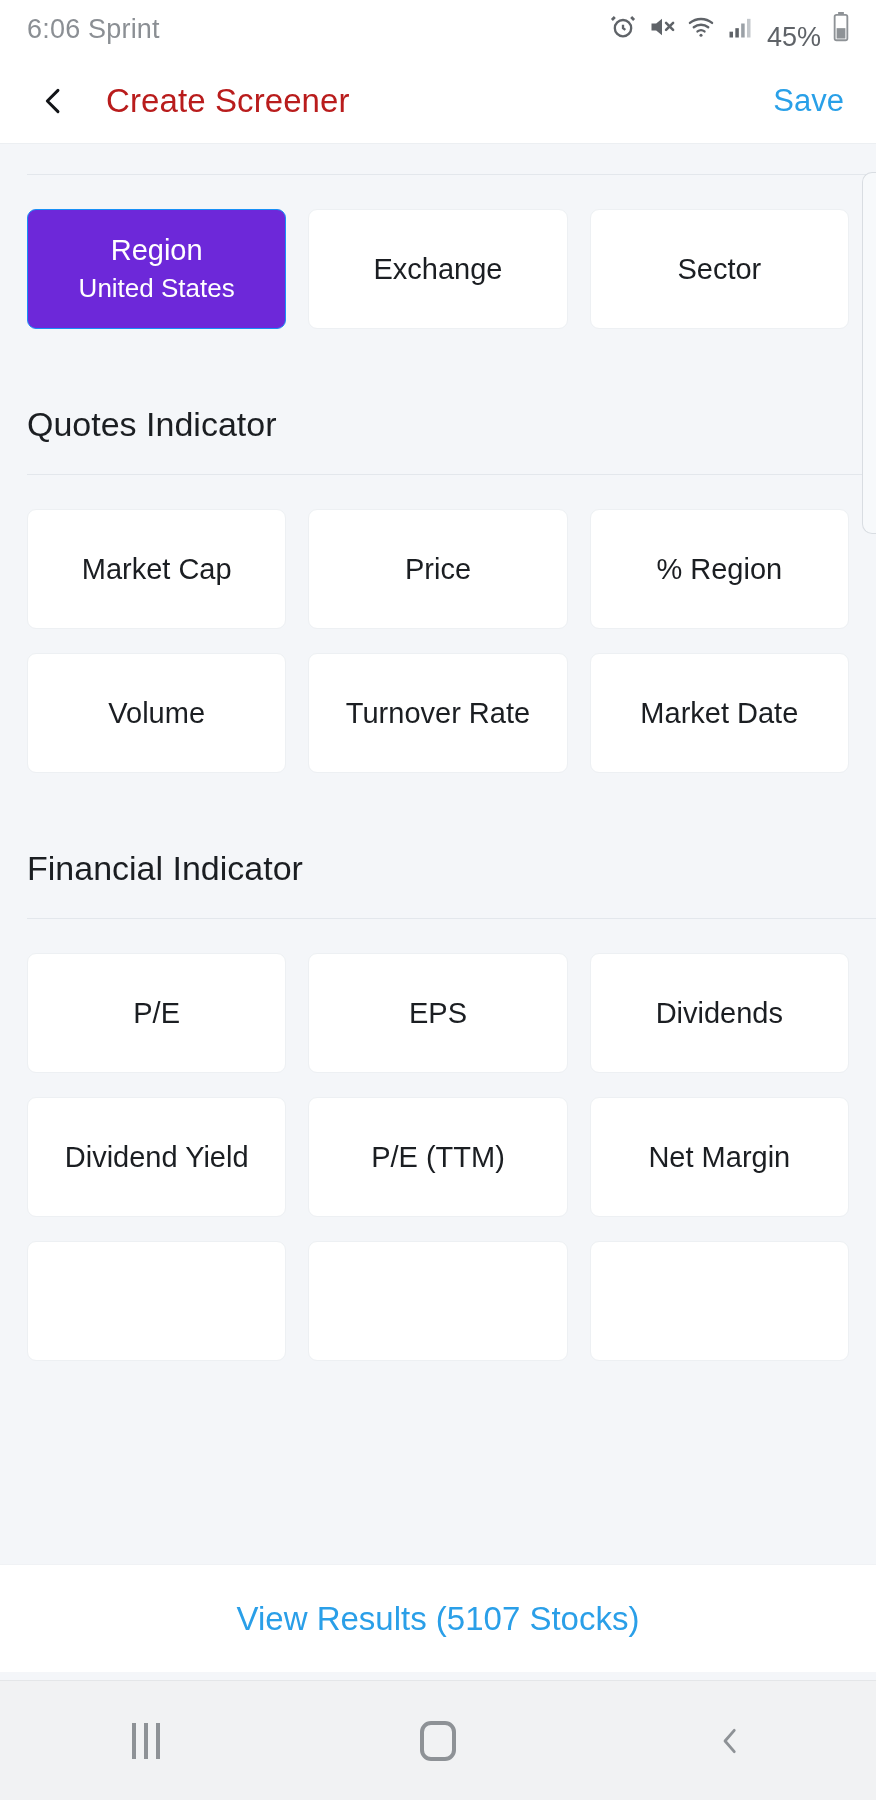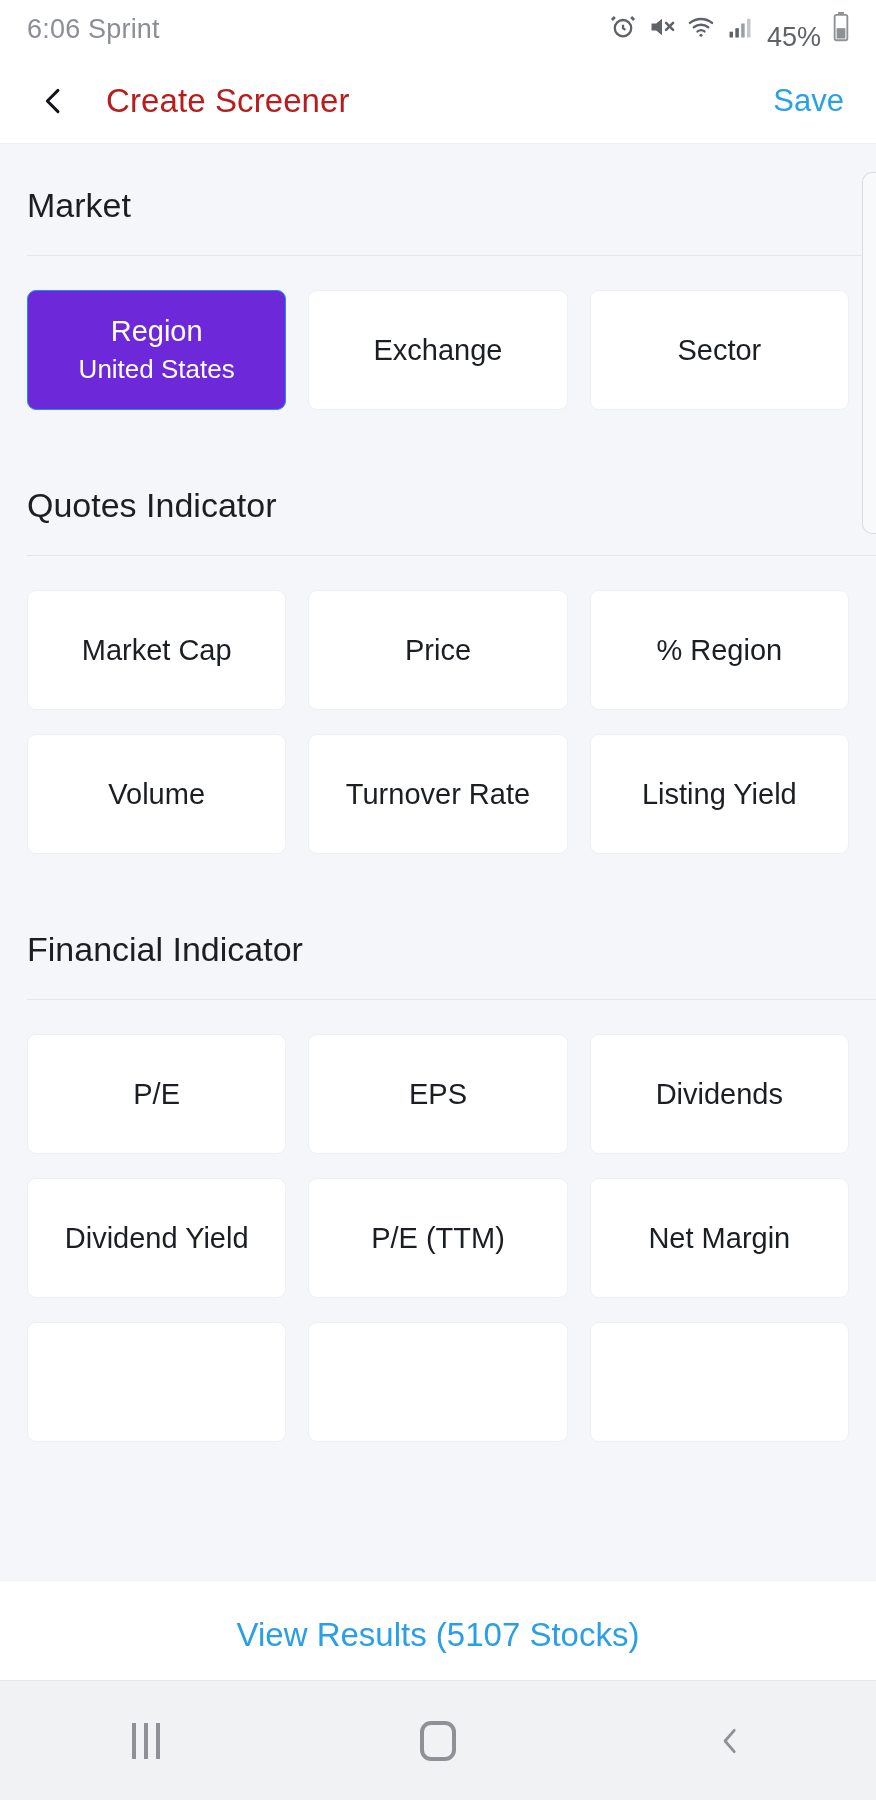--- a/index.html
+++ b/index.html
@@ -94,21 +94,21 @@
     position:absolute; top:28px; right:0;
     width:14px; height:362px;
     border:1px solid #d9dde2;
     border-right:none;
     border-radius:10px 0 0 10px;
     background:#f7f9fb;
   }
 
   
   .bottom-action{
-    position:absolute; left:0; right:0; bottom:112px;
+    position:absolute; left:0; right:0; bottom:128px;
     height:108px; background:#ffffff;
     display:flex; align-items:center; justify-content:center;
     border-top:1px solid #f0f2f5;
   }
   .bottom-action-label{
     font-size:33px; color:#2a9fe8; cursor:pointer;
   }
 
   
   .navbar{
@@ -181,21 +181,20 @@
       <path d="M15.5 4.5 8 12l7.5 7.5"></path>
     </svg>
   </div>
   <div class="header-title">Create Screener</div>
   <div class="save-btn">Save</div>
 </div>
 
 <div class="scroll">
 
   <div>
-    <div class="section-title">Market</div>
     <div class="divider"></div>
     <div class="grid">
       <div class="card selected">
         <span class="card-label">Region</span>
         <span class="card-sub">United States</span>
       </div>
       <div class="card">
         <span class="card-label">Exchange</span>
       </div>
       <div class="card">
@@ -219,21 +218,21 @@
       <div class="card">
         <span class="card-label">% Region</span>
       </div>
       <div class="card">
         <span class="card-label">Volume</span>
       </div>
       <div class="card">
         <span class="card-label">Turnover Rate</span>
       </div>
       <div class="card">
-        <span class="card-label">Listing Yield</span>
+        <span class="card-label">Market Date</span>
       </div>
     </div>
   </div>
 
   <div class="section-gap"></div>
 
   <div>
     <div class="section-title">Financial Indicator</div>
     <div class="divider"></div>
     <div class="grid">

